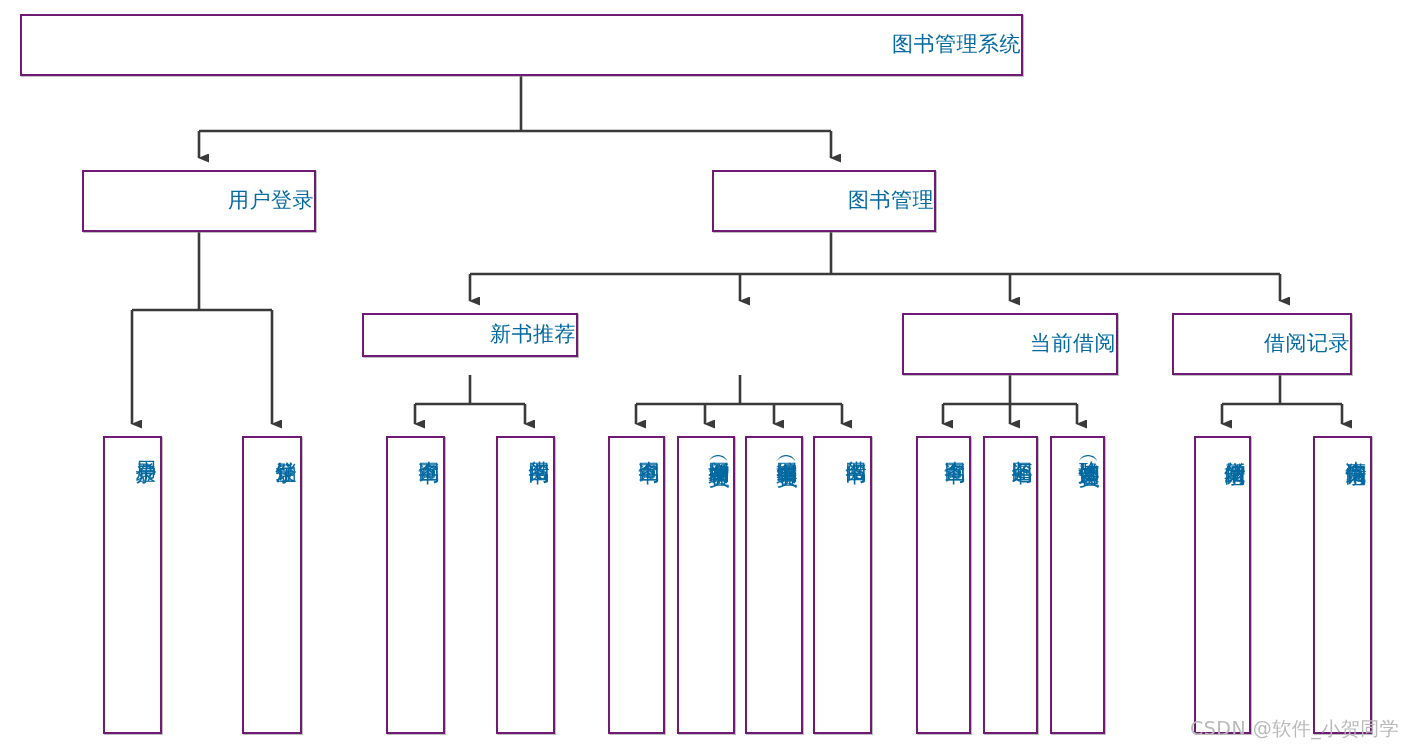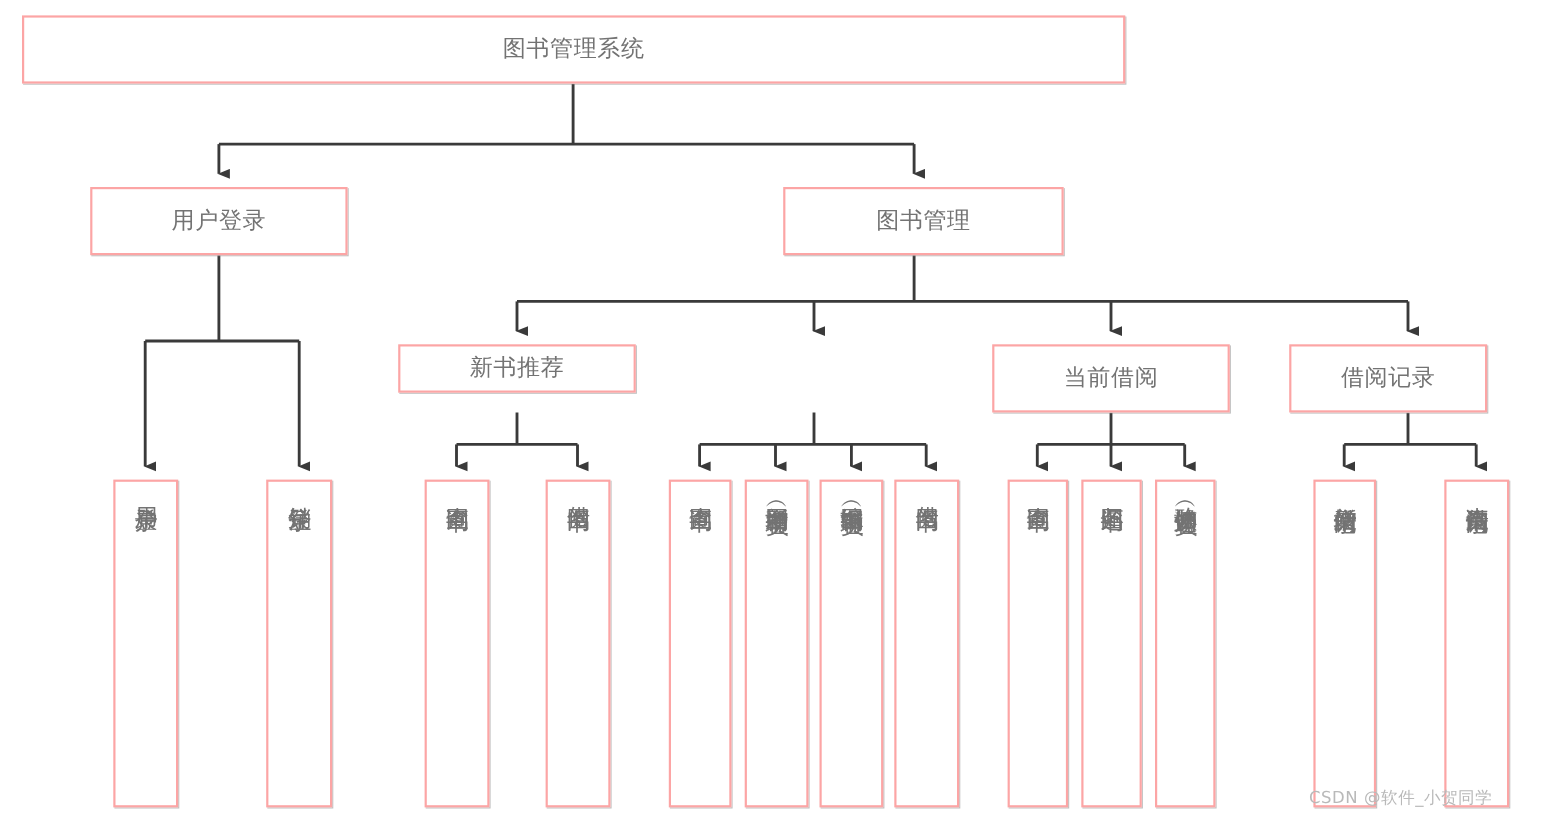--- a/index.html
+++ b/index.html
@@ -22,26 +22,26 @@
     left: 0;
     top: 0;
     width: 1405px;
     height: 747px;
     pointer-events: none;
   }
   .node {
     position: absolute;
     box-sizing: border-box;
     background: #ffffff;
-    border: 2px solid #fca5a5;
+    border: 2px solid #701a75;
     box-shadow: 1px 1px 0 0 rgba(140,140,140,0.55);
     display: flex;
     align-items: center;
-    justify-content: center;
-    color: #737373;
+    justify-content: flex-end;
+    color: #0369a1;
     z-index: 2;
   }
   .node .lbl {
     font-size: 21px;
     line-height: 1.32;
     letter-spacing: 0.5px;
     white-space: pre-line;
     text-align: center;
   }
   .node.horiz .lbl {
@@ -55,21 +55,21 @@
     writing-mode: vertical-rl;
     text-orientation: upright;
     font-size: 21px;
     line-height: 1.38;
     letter-spacing: 1px;
   }
   #watermark {
     position: absolute;
     left: 1190px;
     top: 716px;
-    font-size: 15px;
+    font-size: 19px;
     color: #b9b9b9;
     letter-spacing: 0.5px;
     z-index: 5;
     white-space: nowrap;
     user-select: none;
   }
 </style>
 </head>
 <body>
 
@@ -125,21 +125,21 @@
     </g>
   </svg>
 
   <div class="node horiz" style="left:20px; top:14px; width:1003px; height:62px;">
     <span class="lbl">图书管理系统</span>
   </div>
 
   <div class="node horiz" style="left:82px; top:170px; width:234px; height:62px;">
     <span class="lbl">用户登录</span>
   </div>
-  <div class="node horiz" style="left:712px; top:170px; width:255px; height:62px;">
+  <div class="node horiz" style="left:712px; top:170px; width:224px; height:62px;">
     <span class="lbl">图书管理</span>
   </div>
 
   <div class="node horiz" style="left:362px; top:313px; width:216px; height:44px;">
     <span class="lbl">新书推荐</span>
   </div>
   <div class="node horiz" style="left:902px; top:313px; width:216px; height:62px;">
     <span class="lbl">当前借阅</span>
   </div>
   <div class="node horiz" style="left:1172px; top:313px; width:180px; height:62px;">

